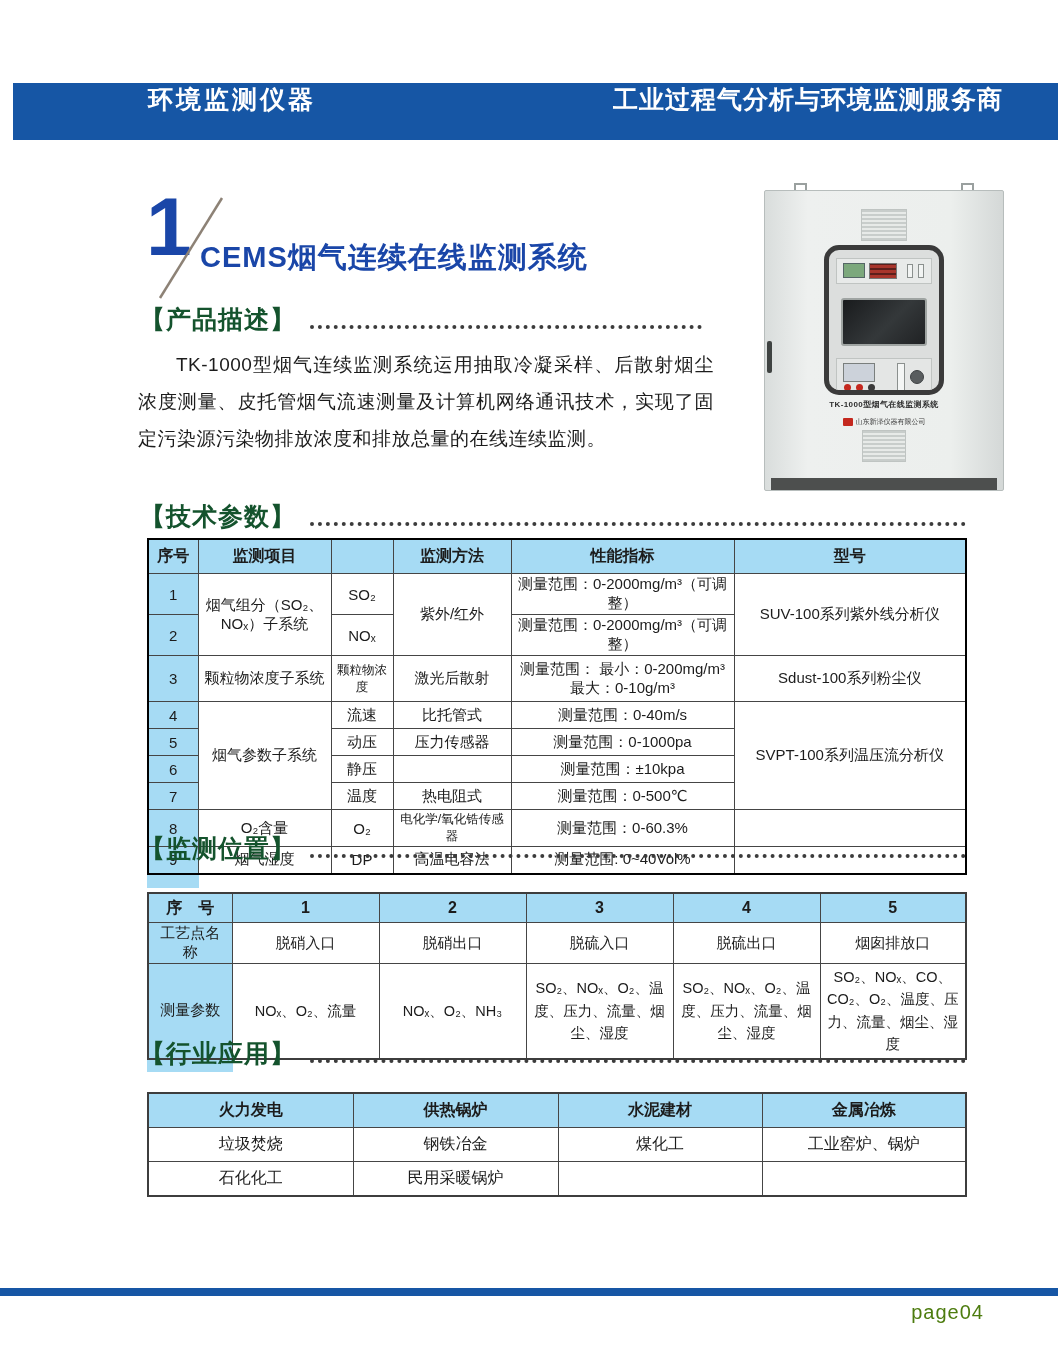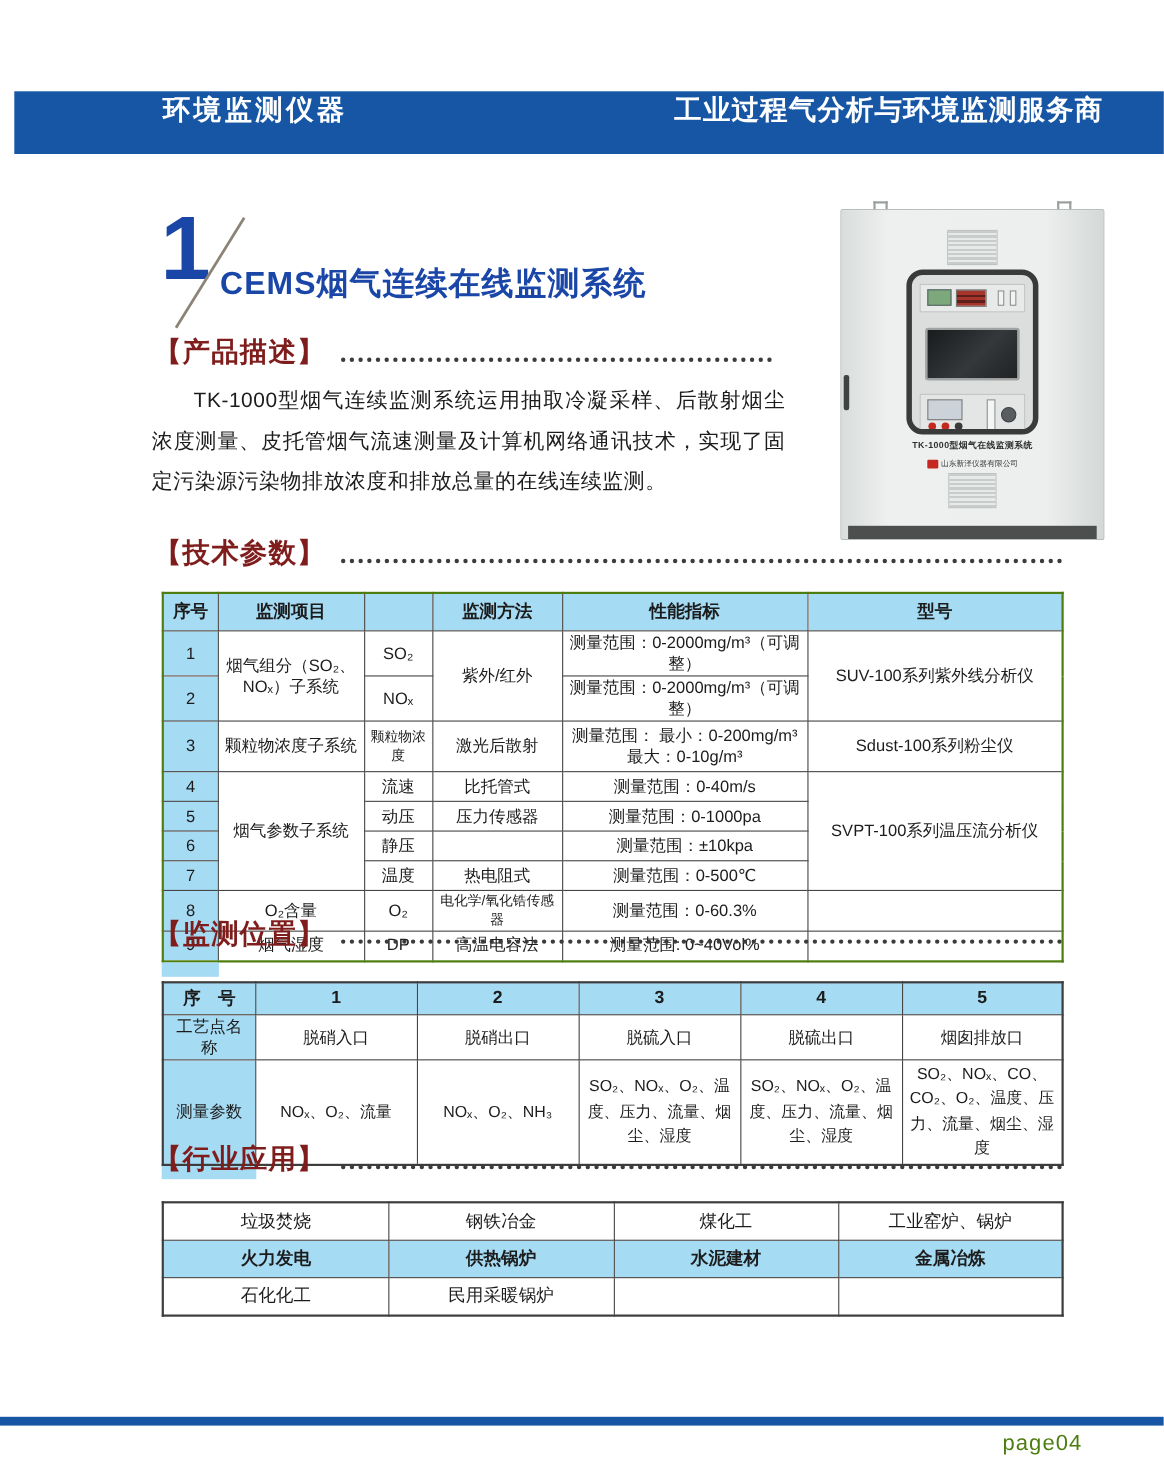--- a/index.html
+++ b/index.html
@@ -18,36 +18,36 @@
 
   
   .big-num{position:absolute;left:146px;top:186px;font-size:82px;font-weight:800;
     color:#1a46a8;line-height:1;}
   .slash{position:absolute;left:150px;top:192px;}
   .main-title{position:absolute;left:200px;top:238px;font-size:29px;font-weight:bold;
     color:#1a46a8;letter-spacing:1px;}
 
   
   .sec-head{position:absolute;display:flex;align-items:flex-end;}
-  .sec-head .txt{font-size:25px;font-weight:bold;color:#7f1d1d;white-space:nowrap;letter-spacing:1px;}
+  .sec-head .txt{font-size:25px;font-weight:bold;color:#14532d;white-space:nowrap;letter-spacing:1px;}
   .sec-head .dots{flex:1 1 auto;border-bottom:4px dotted #3c3c3c;margin:0 0 7px 14px;}
 
   .desc-body{position:absolute;left:138px;top:346px;width:576px;font-size:19px;
     line-height:37px;text-align:justify;text-indent:2em;color:#1c1c1c;letter-spacing:0.5px;}
 
   
   .tbl-wrap{position:absolute;}
   table{border-collapse:collapse;table-layout:fixed;}
   td,th{border:1px solid #454545;text-align:center;vertical-align:middle;
     padding:1px 4px;color:#1c1c1c;overflow:hidden;}
   th{background:#a6dbf4;font-weight:bold;}
   .blue{background:#a6dbf4;}
   .protrude{position:absolute;background:#a6dbf4;}
 
-  .tech-table{width:818px;font-size:15px;border:2px solid #4d7c0f;}
+  .tech-table{width:818px;font-size:15px;border:2px solid #000000;}
   .tech-table th{font-size:16px;height:31px;}
   .tech-table tr.std{height:27px;}
   .tech-table tr.tall{height:46px;}
   .tech-table .small{font-size:12.5px;padding:1px 1px;margin-top:36px;}
   .tech-table .perf{font-size:15px;}
 
   .pos-table{width:818px;font-size:15px;border:2px solid #3d3d3d;}
   .pos-table th{height:26px;font-size:16px;}
   .pos-table tr.name-row{height:31px;}
   .pos-table tr.param-row{height:62px;}
@@ -141,21 +141,21 @@
     <div class="handle"></div>
   </div>
 </div>
 
 <div class="sec-head" style="left:140px;top:303px;width:562px;">
   <span class="txt">【产品描述】</span>
   <span class="dots"></span>
 </div>
 <div class="desc-body">TK-1000型烟气连续监测系统运用抽取冷凝采样、后散射烟尘浓度测量、皮托管烟气流速测量及计算机网络通讯技术，实现了固定污染源污染物排放浓度和排放总量的在线连续监测。</div>
 
-<div class="sec-head" style="left:140px;top:486px;width:826px;">
+<div class="sec-head" style="left:140px;top:500px;width:826px;">
   <span class="txt">【技术参数】</span>
   <span class="dots"></span>
 </div>
 
 <div class="tbl-wrap" style="left:147px;top:538px;">
   <table class="tech-table">
     <colgroup>
       <col style="width:50px">
         <col style="width:133px">
         <col style="width:62px">
@@ -296,32 +296,32 @@
 <div class="tbl-wrap" style="left:147px;top:1092px;">
   <table class="app-table">
     <colgroup>
       <col style="width:205px">
         <col style="width:205px">
         <col style="width:204px">
         <col style="width:204px">
     </colgroup>
     <tbody>
         <tr>
+      <th>火力发电</th>
+      <th>供热锅炉</th>
+      <th>水泥建材</th>
+      <th>金属冶炼</th>
+    </tr>
+    <tr>
       <td>垃圾焚烧</td>
       <td>钢铁冶金</td>
       <td>煤化工</td>
       <td>工业窑炉、锅炉</td>
     </tr>
     <tr>
-      <th>火力发电</th>
-      <th>供热锅炉</th>
-      <th>水泥建材</th>
-      <th>金属冶炼</th>
-    </tr>
-    <tr>
       <td>石化化工</td>
       <td>民用采暖锅炉</td>
       <td></td>
       <td></td>
     </tr>
   </tbody>
     </table>
 </div>
 
 <div class="footer-line"></div>

